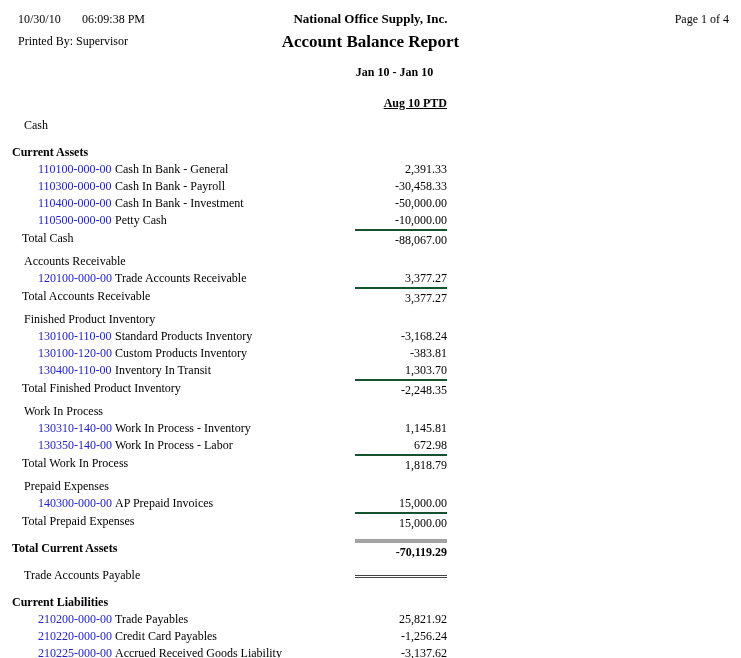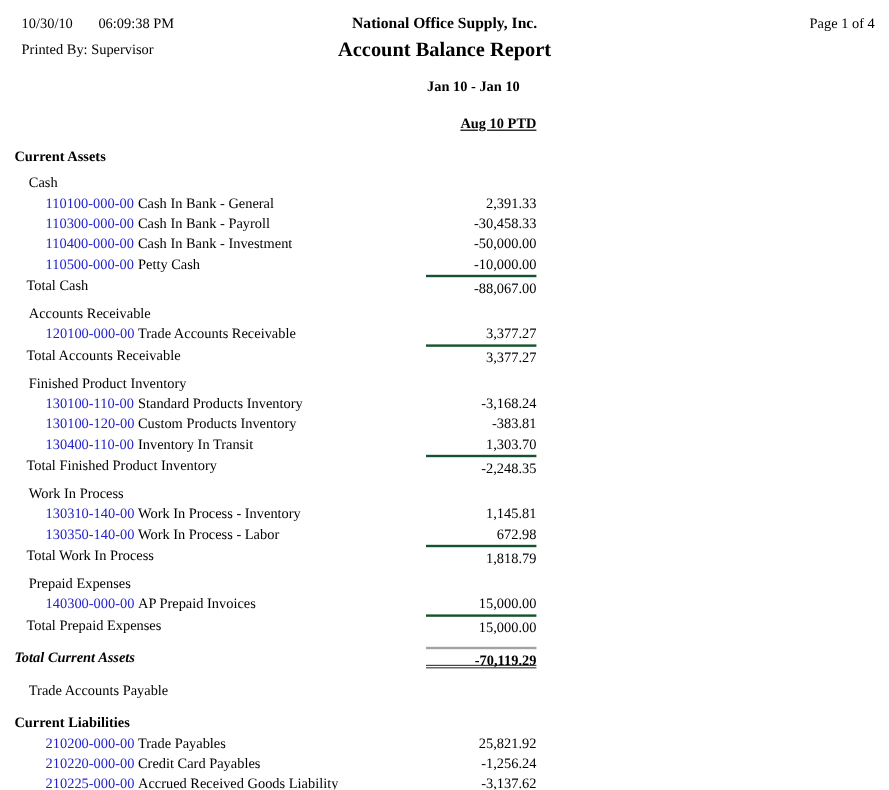--- a/index.html
+++ b/index.html
@@ -29,41 +29,41 @@
   .group-row   { margin-top: 5px; padding-left: 24px; }
 
   .acct-row .acct { position: absolute; left: 38px; color: var(--link-color, #2222cc); cursor: pointer; }
   .acct-row .desc { position: absolute; left: 115px; }
 
   .total-row { height: 19px; line-height: 18px; }
   .total-row .label { position: absolute; left: 22px; }
   .total-row .amt { border-top: 2px solid #14532d; line-height: 18px; }
 
   .grand-row { margin-top: 8px; height: 23px; line-height: 18px; font-weight: bold; }
-  .grand-row .label { position: absolute; left: 12px; font-style: italic; }
-  .grand-row .amt { border-top: 2px solid #a3a3a3; border-bottom: 3px double #444; height: 18px; line-height: 18px; }
+  .grand-row .label { position: absolute; left: 12px; }
+  .grand-row .amt { border-top: 4px solid #a3a3a3; border-bottom: 3px double #444; height: 39px; line-height: 18px; }
 </style>
 </head>
 <body>
 
 <div class="page">
   <header class="report-header">
     <span class="hdr-date">10/30/10</span>
     <span class="hdr-time">06:09:38 PM</span>
     <div class="hdr-company">National Office Supply, Inc.</div>
     <span class="hdr-page">Page 1 of 4</span>
     <span class="hdr-printedby">Printed By: Supervisor</span>
     <div class="hdr-title">Account Balance Report</div>
     <div class="hdr-period">Jan 10 - Jan 10</div>
     <div class="hdr-col">Aug 10 PTD</div>
   </header>
 
   <main id="report-body">
+      <div class="row group-row"><span class="">Cash</span></div>
       <div class="row section-row"><span class="">Current Assets</span></div>
-      <div class="row group-row"><span class="">Cash</span></div>
       <div class="row acct-row">
         <span class="acct">110100-000-00</span>
         <span class="desc">Cash In Bank - General</span>
         <span class="amt">2,391.33</span>
       </div>
       <div class="row acct-row">
         <span class="acct">110300-000-00</span>
         <span class="desc">Cash In Bank - Payroll</span>
         <span class="amt">-30,458.33</span>
       </div>

